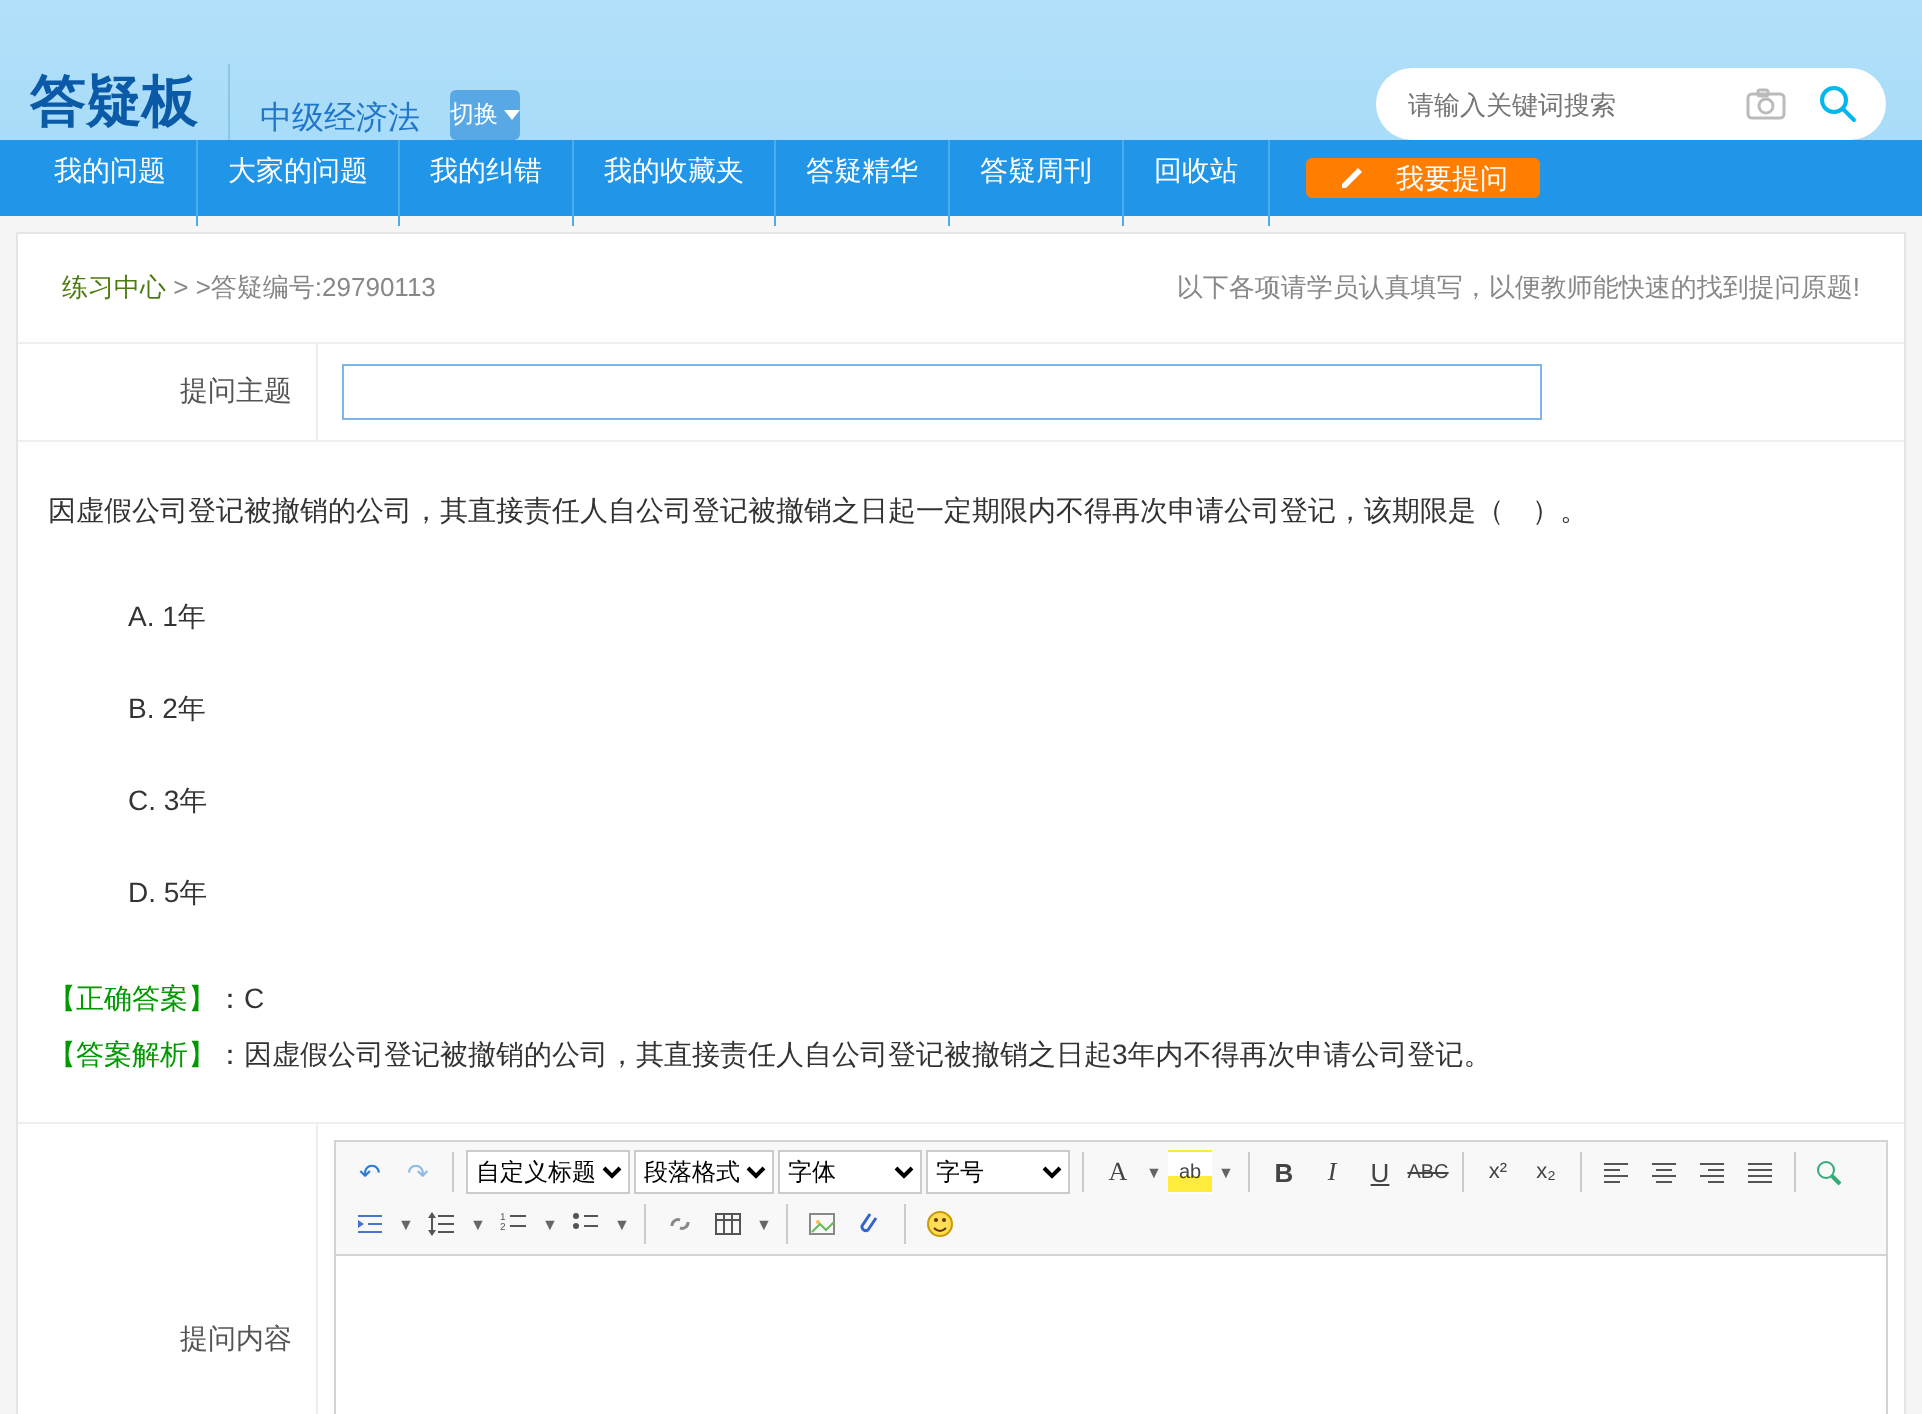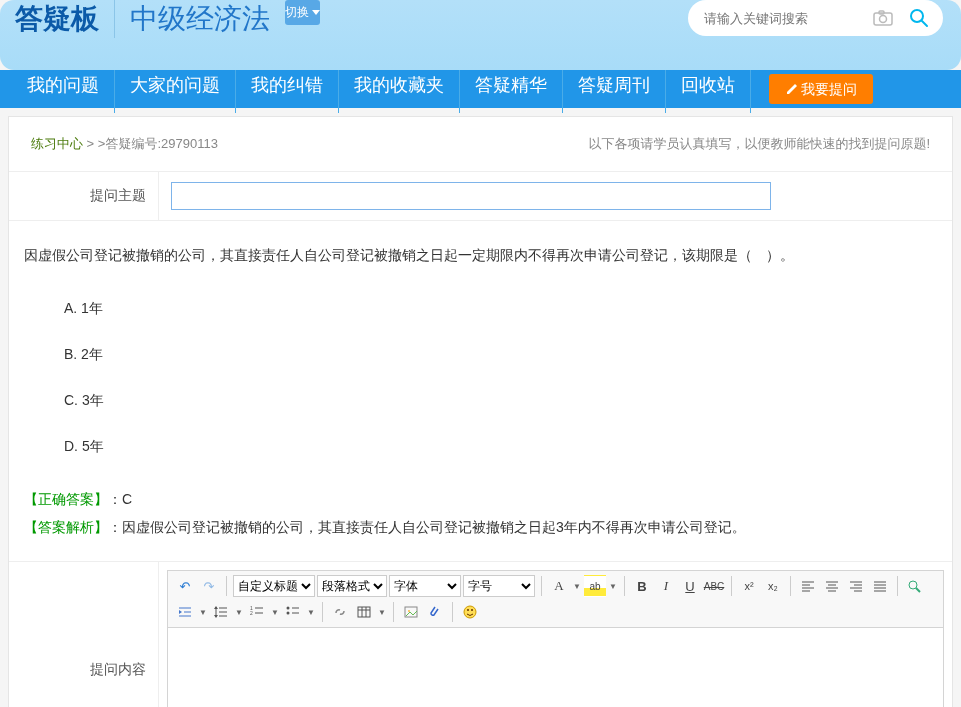--- a/index.html
+++ b/index.html
@@ -1,28 +1,28 @@
 <!DOCTYPE html>
 <html><head>
 <meta charset="utf-8">
 <style>
 * { margin: 0; padding: 0; box-sizing: border-box; }
 body { font-family: "Microsoft YaHei", Arial, sans-serif; font-size: 13px; background: #f5f5f5; width: 961px; }
-.header { background: linear-gradient(to bottom, #b3e0f9, #a8dcf8); height: 70px; display: flex; align-items: flex-start; padding: 0 15px; position: relative; border-radius: 14px; }
+.header { background: linear-gradient(to bottom, #b3e0f9, #a8dcf8); height: 70px; display: flex; align-items: flex-end; padding: 0 15px; position: relative; }
 .logo { color: #0b5aa8; font-size: 28px; font-weight: bold; padding-right: 15px; border-right: 1px solid #8bc5e8; }
-.course-name { color: #2176c9; font-size: 28px; padding: 0 15px; }
+.course-name { color: #2176c9; font-size: 16px; padding: 0 15px; }
 .switch-btn { background: #58a8e6; color: #fff; padding: 4px 0; border-radius: 3px; font-size: 12px; cursor: pointer; display: inline-flex; align-items: center; gap: 3px; }
 .switch-btn::after { content: ""; border-left: 4px solid transparent; border-right: 4px solid transparent; border-top: 5px solid #fff; }
 .search-wrap { position: absolute; right: 18px; display: flex; align-items: center; }
 .search-box { width: 255px; height: 36px; border-radius: 18px; border: none; padding: 0 40px 0 16px; font-size: 13px; outline: none; background: #fff; }
 .cam-icon { position: absolute; right: 50px; color: #bbb; cursor: pointer; }
 .search-icon { position: absolute; right: 14px; color: #00b7ee; font-size: 18px; cursor: pointer; }
 .nav { background: #2196e8; height: 38px; display: flex; align-items: center; padding: 0 12px; }
-.nav-item { color: #fff; padding: 0 15px; height: 47px; line-height: 38px; cursor: pointer; border-right: 1px solid #4aace8; font-size: 18px; }
-.ask-btn { background: #ff7e00; color: #fff; padding: 0 16px; height: 30px; line-height: 28px; border-radius: 3px; margin-left: 18px; cursor: pointer; display: inline-flex; align-items: center; gap: 2px; font-size: 14px; }
+.nav-item { color: #fff; padding: 0 15px; height: 47px; line-height: 38px; cursor: pointer; border-right: 1px solid #4aace8; font-size: 14px; }
+.ask-btn { background: #ff7e00; color: #fff; padding: 0 16px; height: 20px; line-height: 28px; border-radius: 3px; margin-left: 18px; cursor: pointer; display: inline-flex; align-items: center; gap: 15px; font-size: 14px; }
 .container { background: #fff; margin: 8px; border: 1px solid #e5e5e5; }
 .breadcrumb-row { display: flex; justify-content: space-between; padding: 18px 22px; border-bottom: 1px solid #eee; color: #888; font-size: 13px; }
 .breadcrumb-row a { color: #4d7c0f; text-decoration: none; }
 .form-row { display: flex; border-bottom: 1px solid #eee; }
 .form-label { width: 150px; min-width: 150px; text-align: right; padding: 14px 12px 14px 0; color: #555; font-size: 14px; border-right: 1px solid #eee; display: flex; align-items: center; justify-content: flex-end; }
 .form-content { flex: 1; padding: 10px 12px; }
 .subject-input { width: 600px; height: 28px; border: 1px solid #7eb4ea; padding: 0 6px; outline: none; }
 .question-content { padding: 20px 15px; line-height: 2; color: #333; font-size: 14px; }
 .options { padding-left: 40px; margin: 25px 0; }
 .options div { margin-bottom: 18px; }

